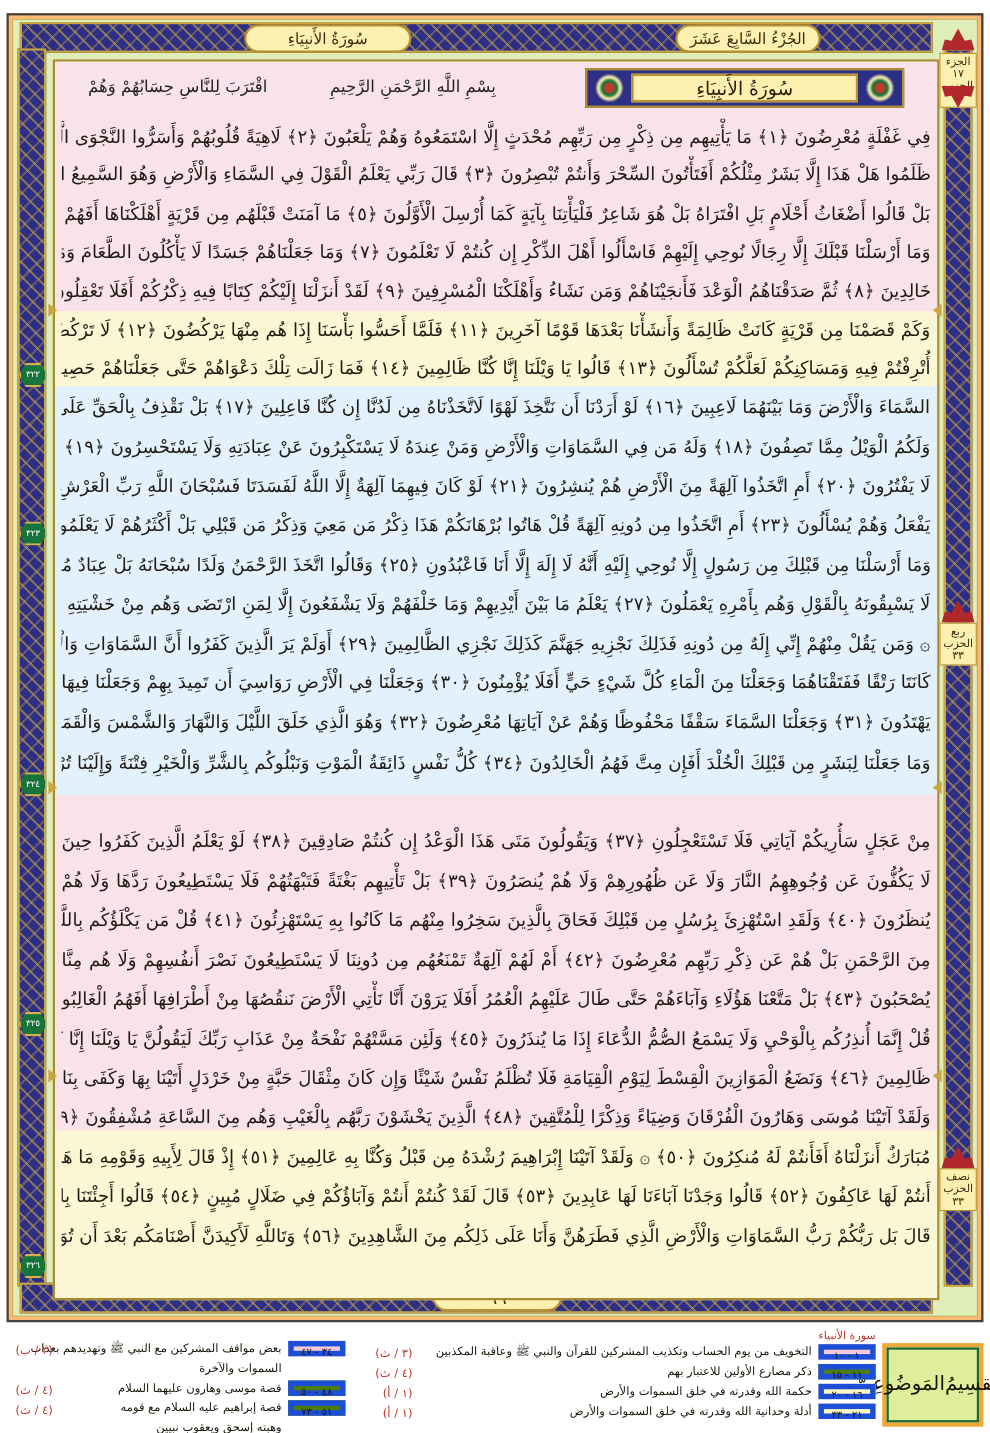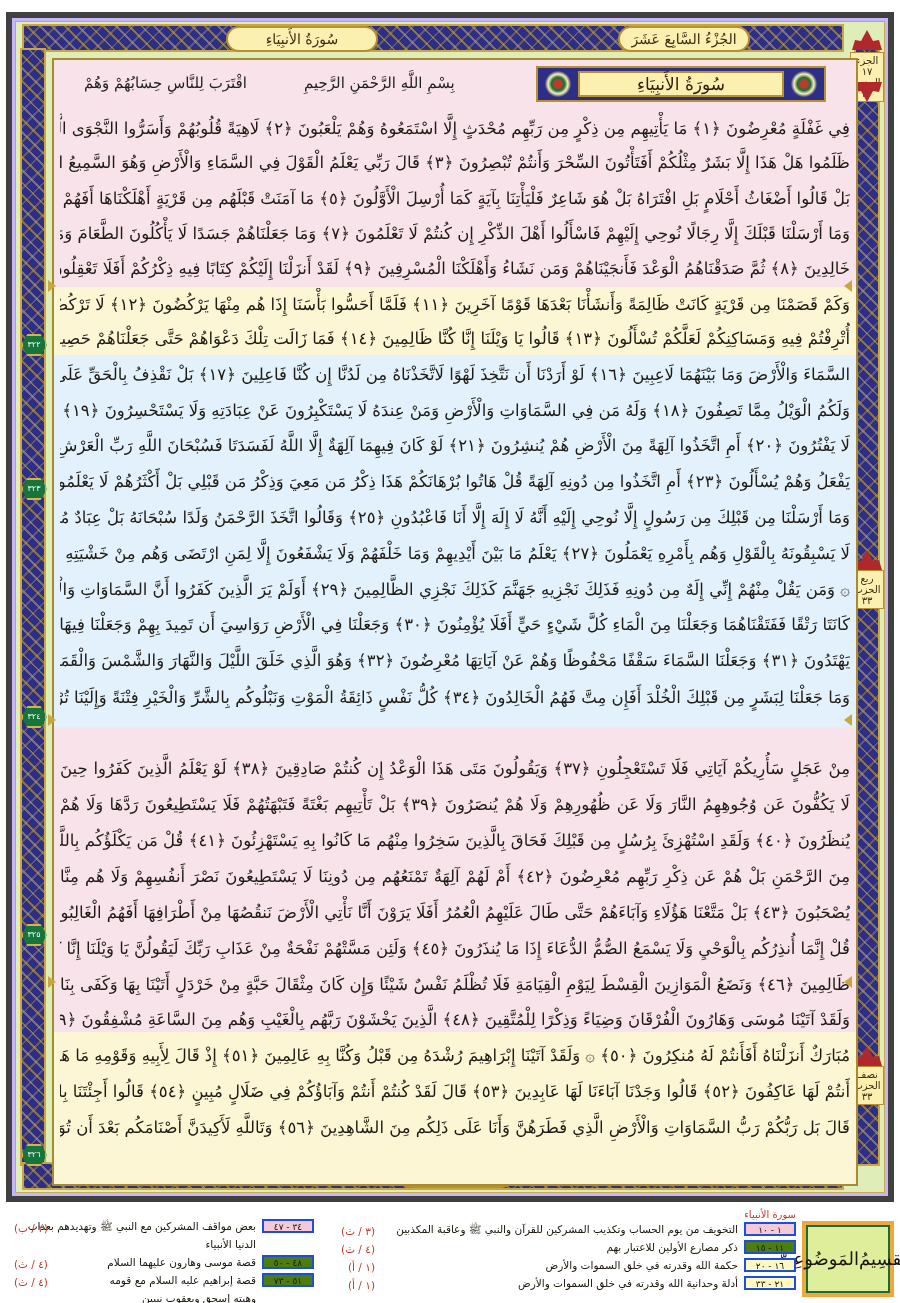--- a/index.html
+++ b/index.html
@@ -1,18 +1,18 @@
 <!DOCTYPE html>
 <html><head>
 <meta charset="utf-8">
 <style>
 *{box-sizing:border-box;margin:0;padding:0}
 html,body{width:900px;height:1303px;background:#ffffff;overflow:hidden}
 body{position:relative;font-family:"DejaVu Serif",serif;}
-.page{position:absolute;left:6px;top:12px;width:888px;height:1190px;background:#c4b5fd;border:6px solid #404040}
+.page{position:absolute;left:6px;top:12px;width:888px;height:1190px;background:#fdba74;border:2px solid #404040}
 .frame-inner{position:absolute;left:3px;top:3px;right:3px;bottom:3px;background:#dfeeb9;border:1px solid #c8a94b}
 .band{position:absolute;background:#2d2e86;border:2px solid #c9a640}
 .band.top{left:10px;right:44px;top:6px;height:28px;}
 .band.bottom{left:10px;right:44px;bottom:6px;height:28px;}
 .band.left{left:8px;top:30px;bottom:30px;width:26px;}
 .band.right{right:8px;top:30px;bottom:30px;width:26px;}
 .vine{position:absolute;inset:0;background:
  repeating-linear-gradient(45deg,rgba(201,166,64,.55) 0 2px,transparent 2px 9px),
  repeating-linear-gradient(-45deg,rgba(201,166,64,.35) 0 2px,transparent 2px 11px);}
 .cartouche{position:absolute;background:#fbf0b0;border:2px solid #b8902f;border-radius:16px;height:26px;display:flex;align-items:center;justify-content:center;font-size:14px;color:#3a2d10;padding:0 10px;white-space:nowrap}
@@ -37,21 +37,21 @@
 .page-hex{position:absolute;left:9px;width:26px;height:22px;background:#17743a;border:2px solid #d6b24e;clip-path:polygon(25% 0,75% 0,100% 50%,75% 100%,25% 100%,0 50%);color:#fff;font-size:8px;line-height:18px;text-align:center;font-family:"DejaVu Sans",sans-serif}
 .marker{position:absolute;width:0;height:0;border-top:6px solid transparent;border-bottom:6px solid transparent}
 .marker.l{left:36px;border-left:8px solid #c9a640}
 .marker.r{right:36px;border-right:8px solid #c9a640}
 .legend{position:absolute;left:0;top:1208px;width:900px;height:95px;direction:rtl;font-family:"DejaVu Sans",sans-serif}
 .legend-logo{position:absolute;right:6px;top:13px;width:92px;height:76px;background:#f0a838;padding:4px}
 .legend-logo .in{width:100%;height:100%;background:#dfee9a;border:2px solid #1b6b3a;display:flex;flex-direction:row;align-items:center;justify-content:center;font-family:"DejaVu Serif",serif;font-size:18px;color:#1a1408;line-height:22px}
 .legend-surah{position:absolute;right:104px;top:1px;font-size:10px;color:#c0392b}
 .legend-col{position:absolute;top:14px;font-size:10.5px;color:#1a1408}
 .legend-row{display:flex;align-items:flex-start;gap:6px;height:18px;line-height:14px;white-space:nowrap}
-.range{display:inline-block;min-width:52px;height:14px;border:2px solid #1d4ed8;font-size:9px;text-align:center;line-height:12px;padding:0 3px;direction:rtl}
+.range{display:inline-block;min-width:52px;height:14px;border:5px solid #1d4ed8;font-size:9px;text-align:center;line-height:12px;padding:0 3px;direction:rtl}
 .range.p{background:#f6c9d8}.range.y{background:#4d7c0f}.range.b{background:#fef9c3}
 .legend-refs{position:absolute;top:14px;font-size:10.5px;color:#c0392b;line-height:18px}
 </style>
 </head>
 <body>
 
 <div class="page">
   <div class="frame-inner"></div>
 
   <div class="band top">
@@ -187,21 +187,21 @@
     <div>(١ / أ)</div>
     <div>(١ / أ)</div>
   </div>
 
   <div class="legend-col" style="right:586px;top:11px">
     <div class="legend-row">
       <span class="range p">٣٤ - ٤٧</span>
       <span>بعض مواقف المشركين مع النبي ﷺ وتهديدهم بعذاب</span>
     </div>
     <div class="legend-row" style="padding-right:58px">
-      <span>الدنيا الأنبياء</span>
+      <span>السموات والآخرة</span>
     </div>
     <div class="legend-row">
       <span class="range y">٤٨ - ٥٠</span>
       <span>قصة موسى وهارون عليهما السلام</span>
     </div>
     <div class="legend-row">
       <span class="range y">٥١ - ٧٣</span>
       <span>قصة إبراهيم عليه السلام مع قومه</span>
     </div>
     <div class="legend-row" style="padding-right:58px">

